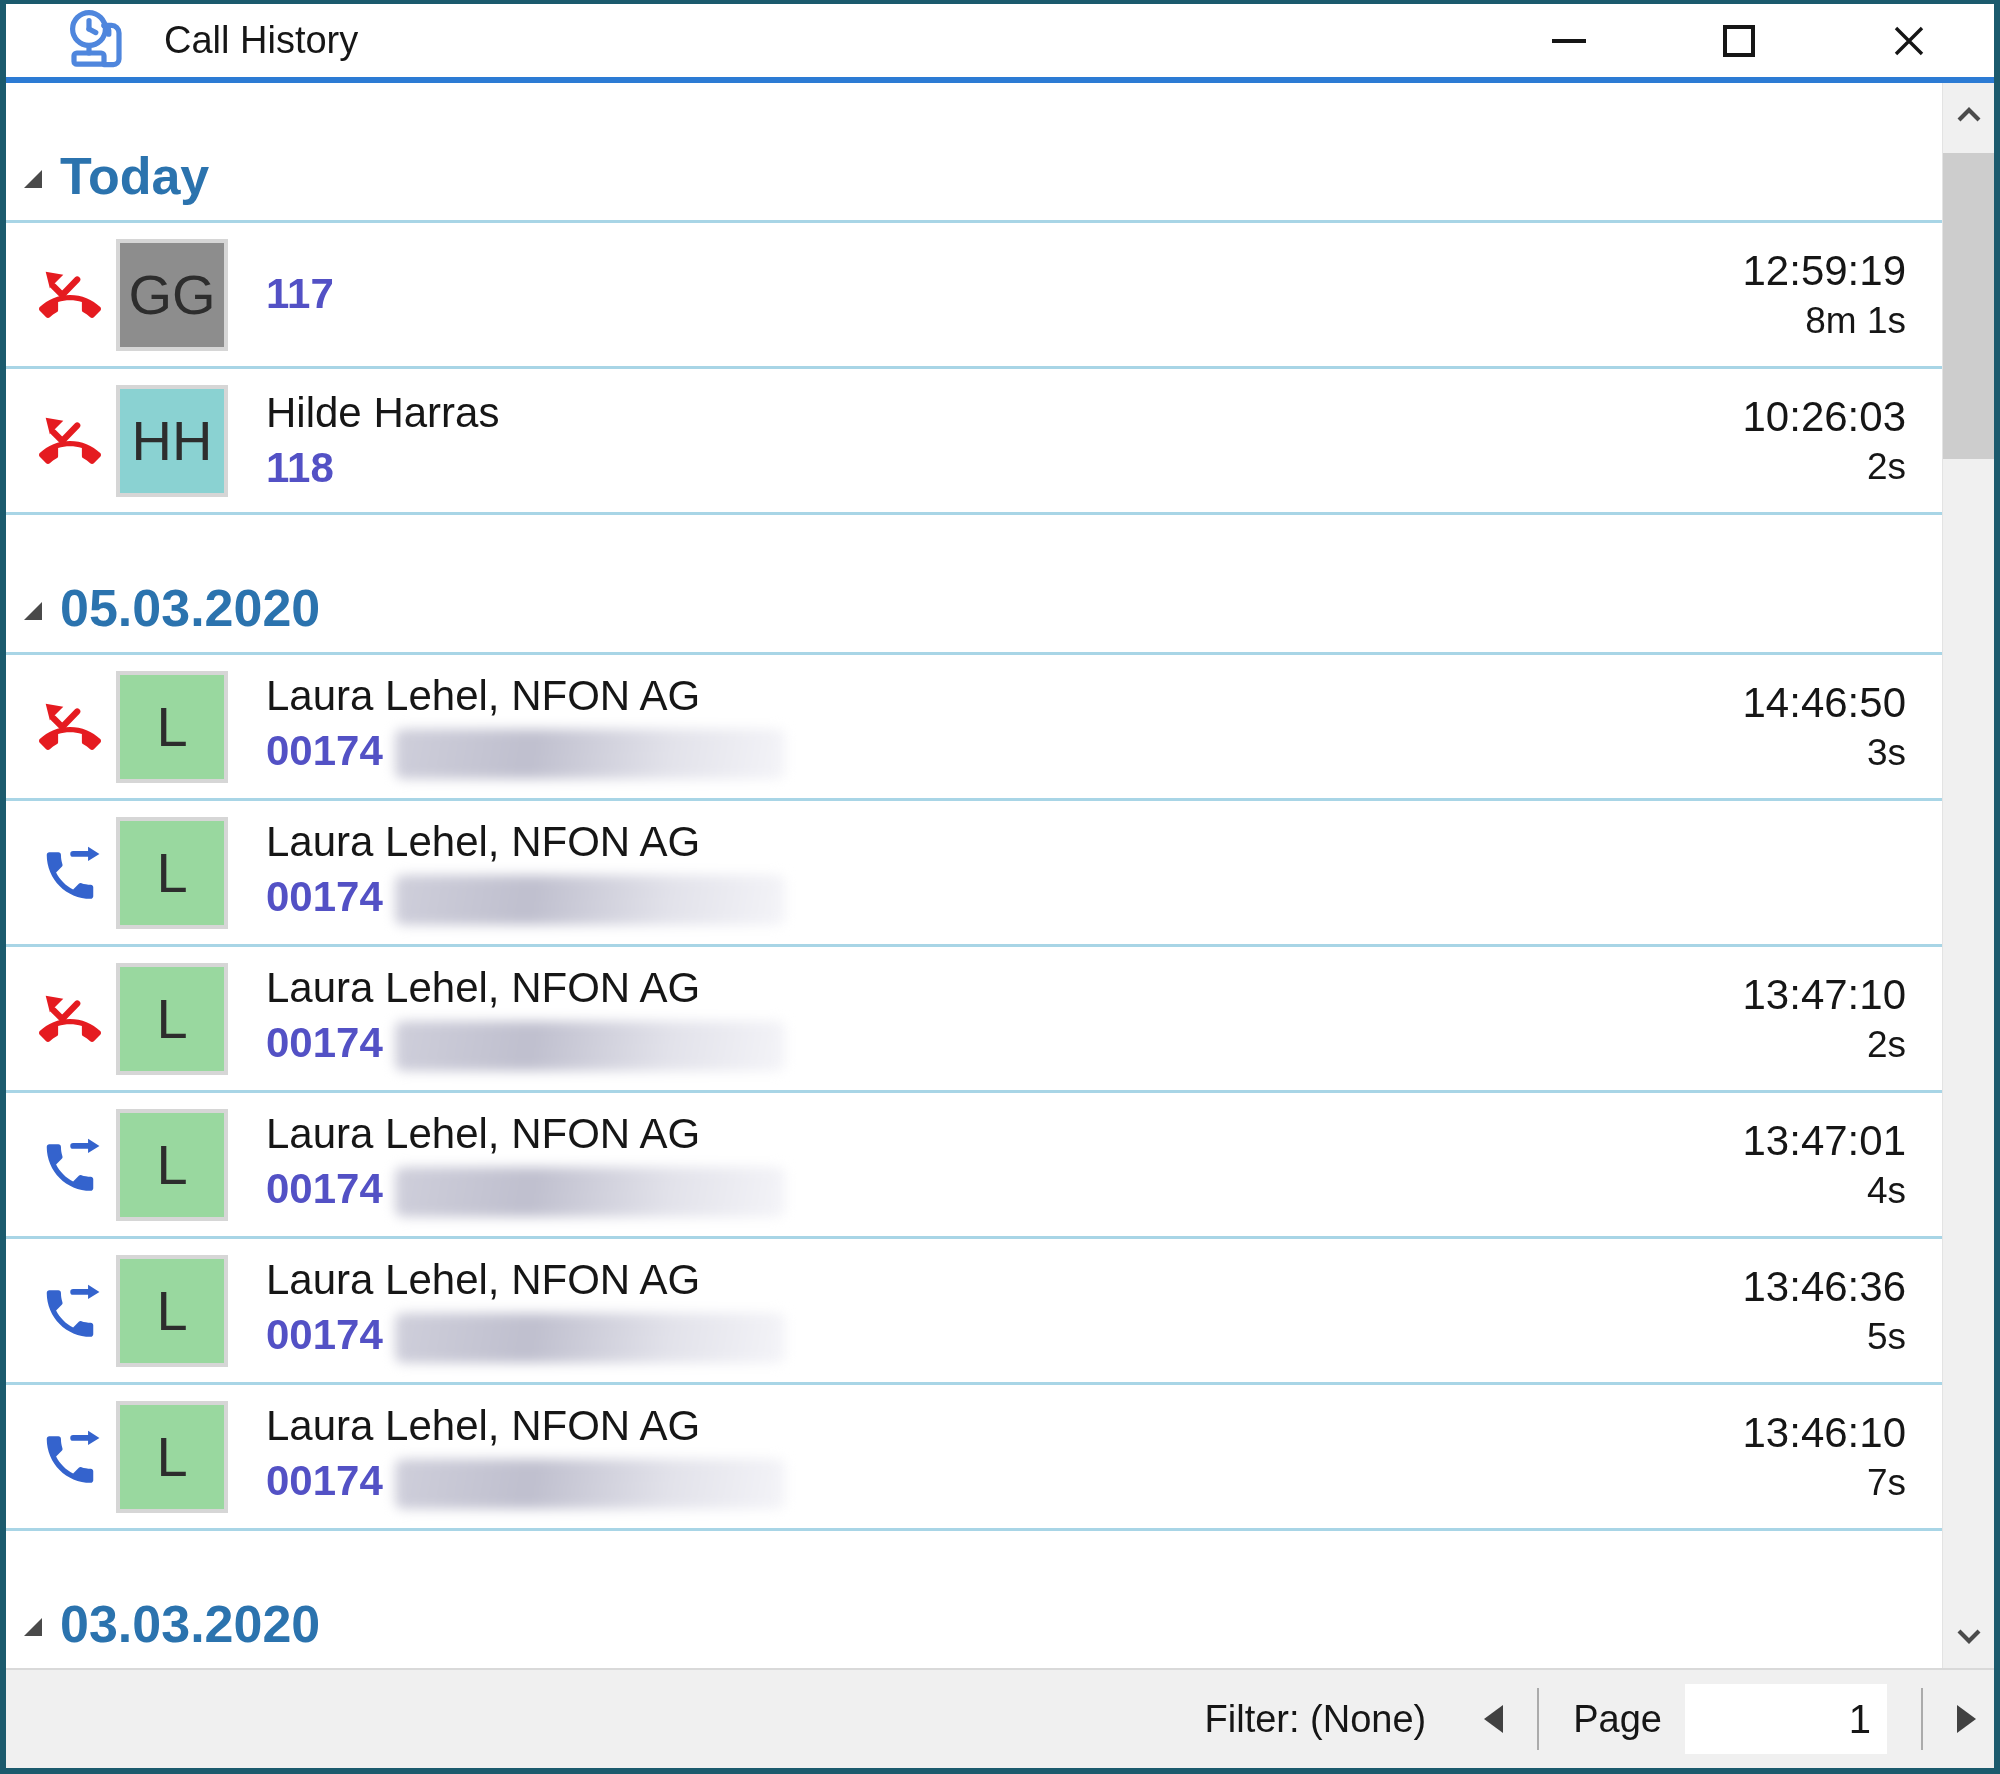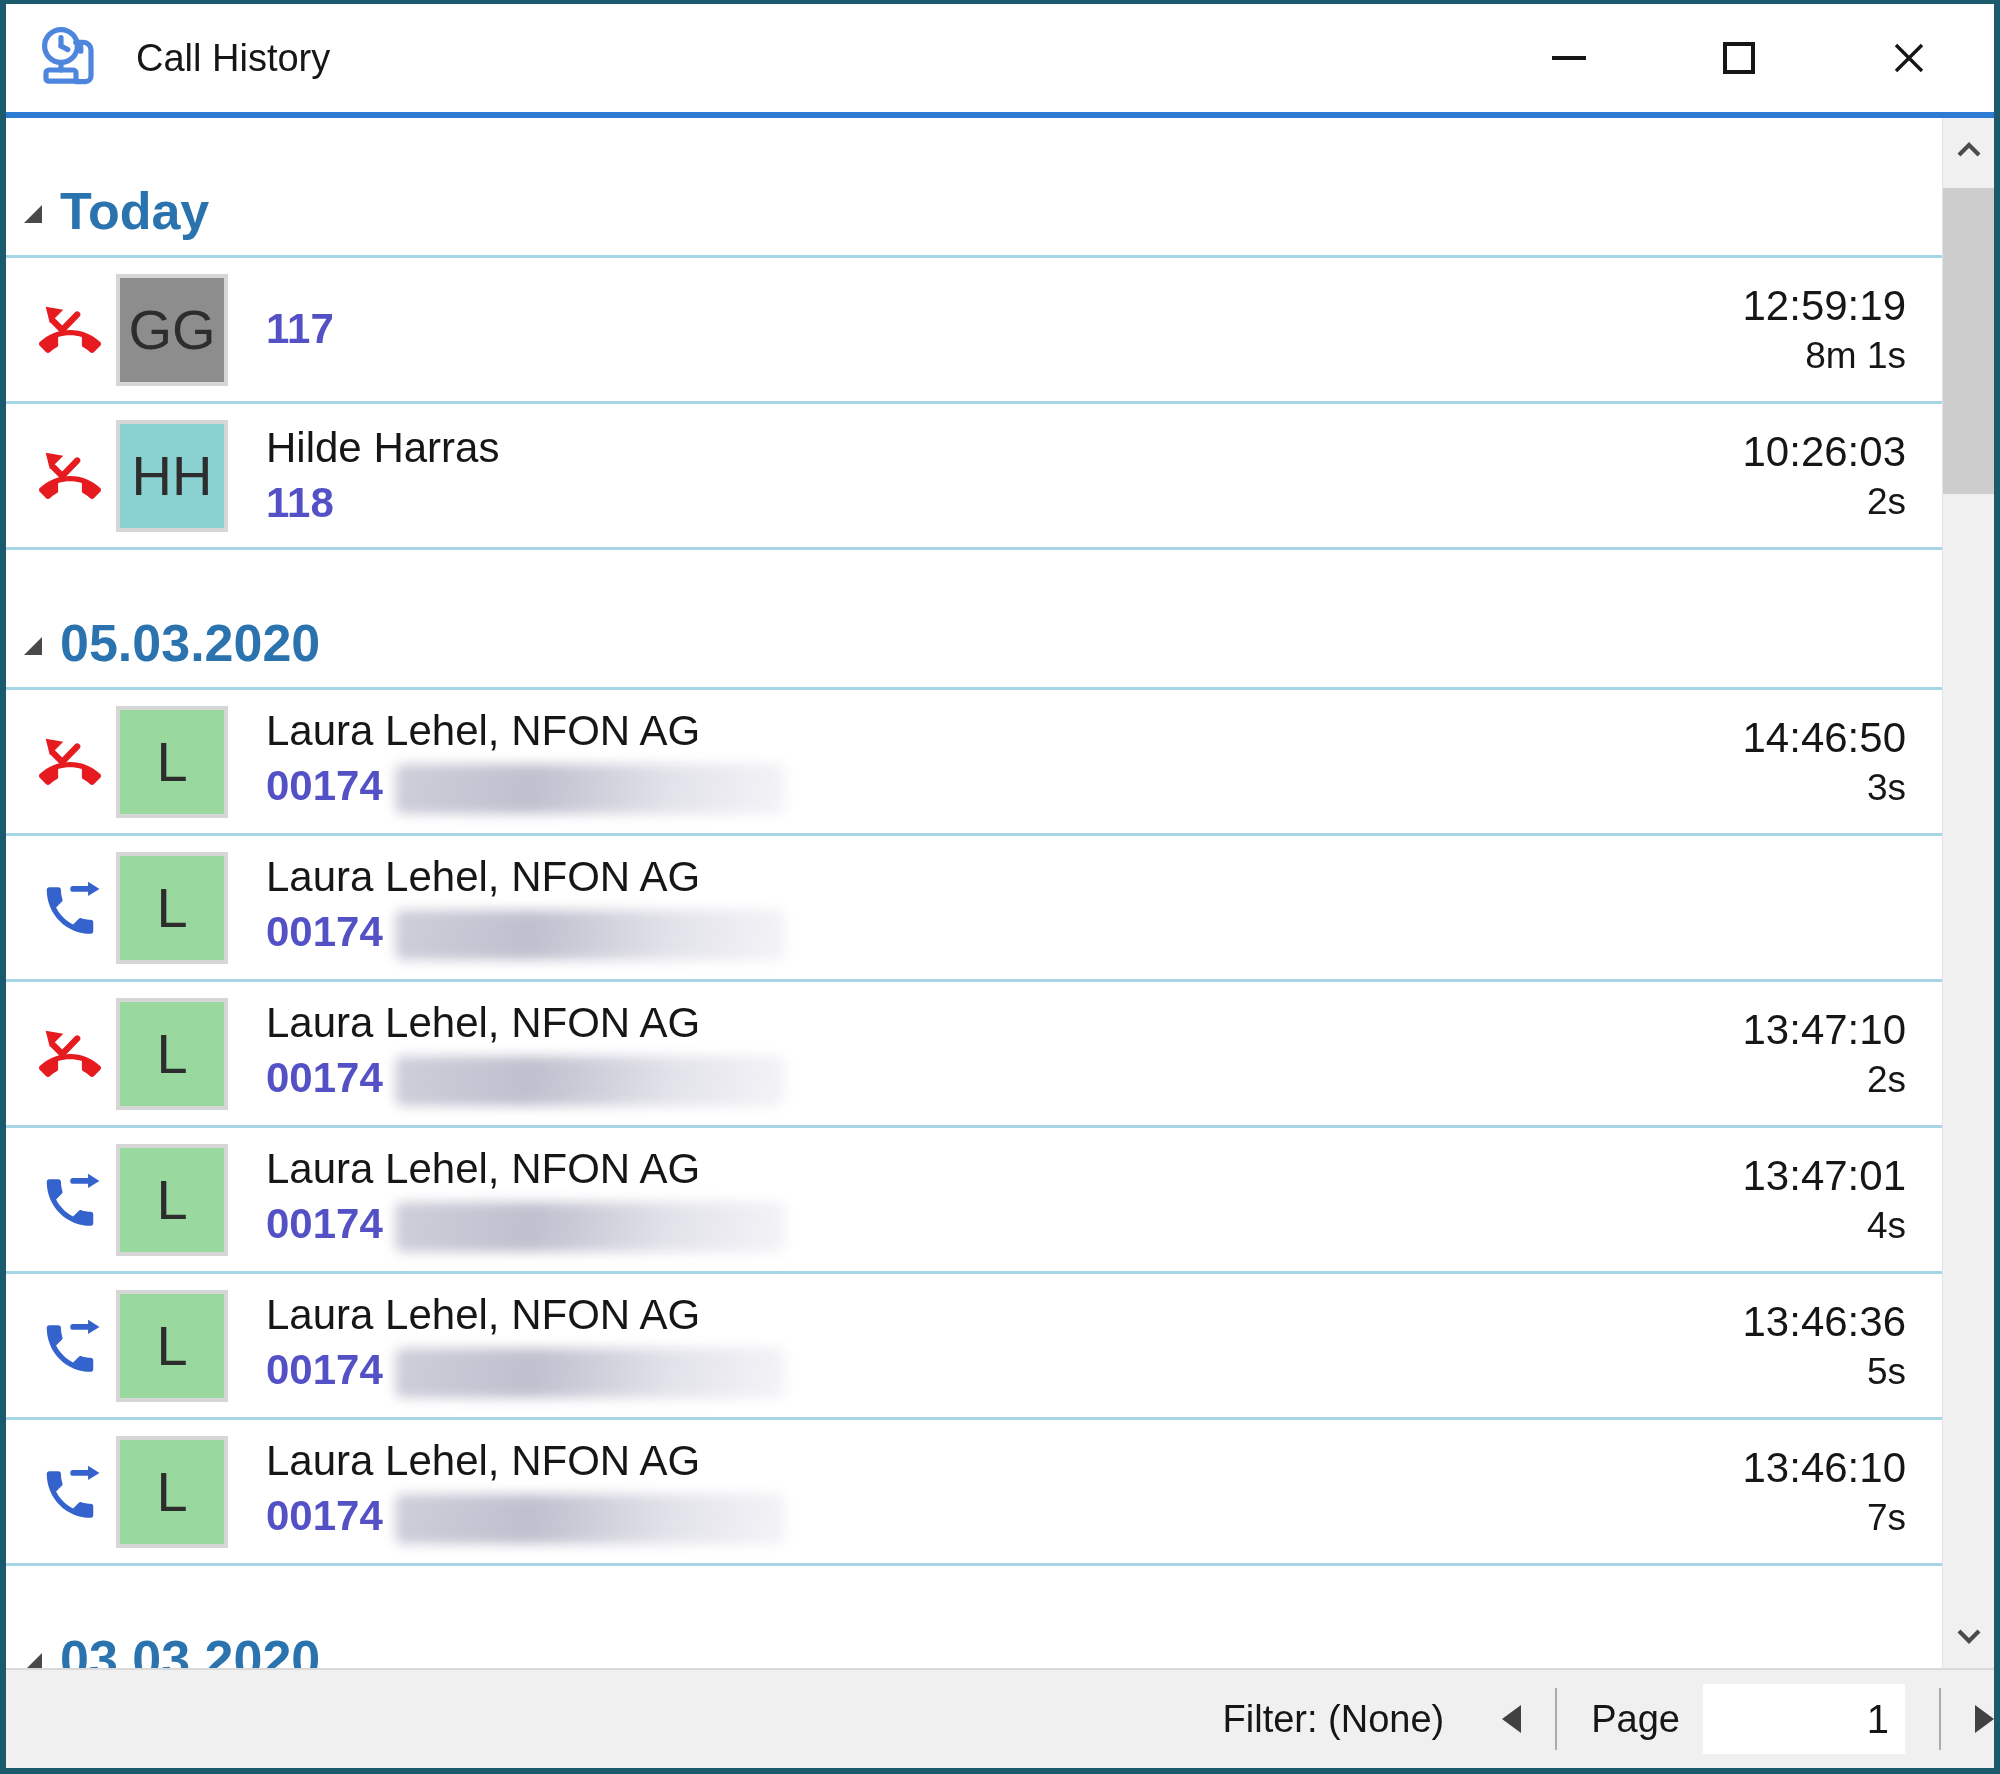--- a/index.html
+++ b/index.html
@@ -14,21 +14,21 @@
   html,body{background:#fff;}
   body{font-family:"Liberation Sans", sans-serif;}
   .window{
     width:2000px;height:1774px;
     border:6px solid var(--border-teal);
     border-top-width:4px;
     display:flex;flex-direction:column;
     background:#fff;overflow:hidden;position:relative;
   }
   
-  .titlebar{height:108px;flex:none;display:flex;align-items:center;padding-left:28px;background:#fff;}
+  .titlebar{height:73px;flex:none;display:flex;align-items:center;padding-left:28px;background:#fff;margin-left:28px;}
   .app-icon{flex:none;display:flex;align-items:center;}
   .title{font-size:38px;color:var(--ink);margin-left:26px;}
   .controls{margin-left:auto;display:flex;height:100%;}
   .ctrl{width:170px;height:100%;display:flex;align-items:center;justify-content:center;cursor:default;}
   .min-glyph{width:34px;height:4px;background:var(--ink);display:block;}
   .max-glyph{width:32px;height:32px;border:4px solid var(--ink);display:block;}
   .blue-line{height:6px;flex:none;background:var(--accent-blue);}
   
   .body{flex:1;display:flex;overflow:hidden;}
   .content{flex:1;overflow:hidden;background:#fff;}
@@ -68,21 +68,21 @@
   .time{font-size:42px;color:var(--ink);line-height:1.05;}
   .duration{font-size:37px;color:var(--ink);line-height:1.05;}
   
   .scrollbar{width:52px;flex:none;background:#f0f0f0;border-left:1px solid #e3e3e3;display:flex;flex-direction:column;}
   .sb-btn{height:64px;flex:none;display:flex;align-items:center;justify-content:center;}
   .sb-track{flex:1;position:relative;}
   .sb-thumb{position:absolute;top:6px;left:0;right:0;height:306px;background:#cdcdcd;}
   
   .statusbar{
     height:100px;flex:none;background:#f0f0f0;border-top:2px solid #d9d9d9;
-    display:flex;align-items:center;justify-content:flex-end;
+    display:flex;align-items:center;justify-content:flex-end;padding-right:18px;
     font-size:38px;color:var(--ink);
   }
   .filter{margin-right:58px;}
   .arrow-left{width:0;height:0;border-top:14px solid transparent;border-bottom:14px solid transparent;border-right:19px solid #414141;flex:none;cursor:default;}
   .arrow-right{width:0;height:0;border-top:14px solid transparent;border-bottom:14px solid transparent;border-left:19px solid #414141;flex:none;cursor:default;}
   .sdivider{width:2px;height:62px;background:#ababab;margin:0 34px;flex:none;}
   .page-label{margin-right:23px;}
   .page-input{
     width:202px;height:70px;border:none;outline:none;background:#fff;
     text-align:right;font-size:40px;color:var(--ink);padding:0 16px 0 8px;

